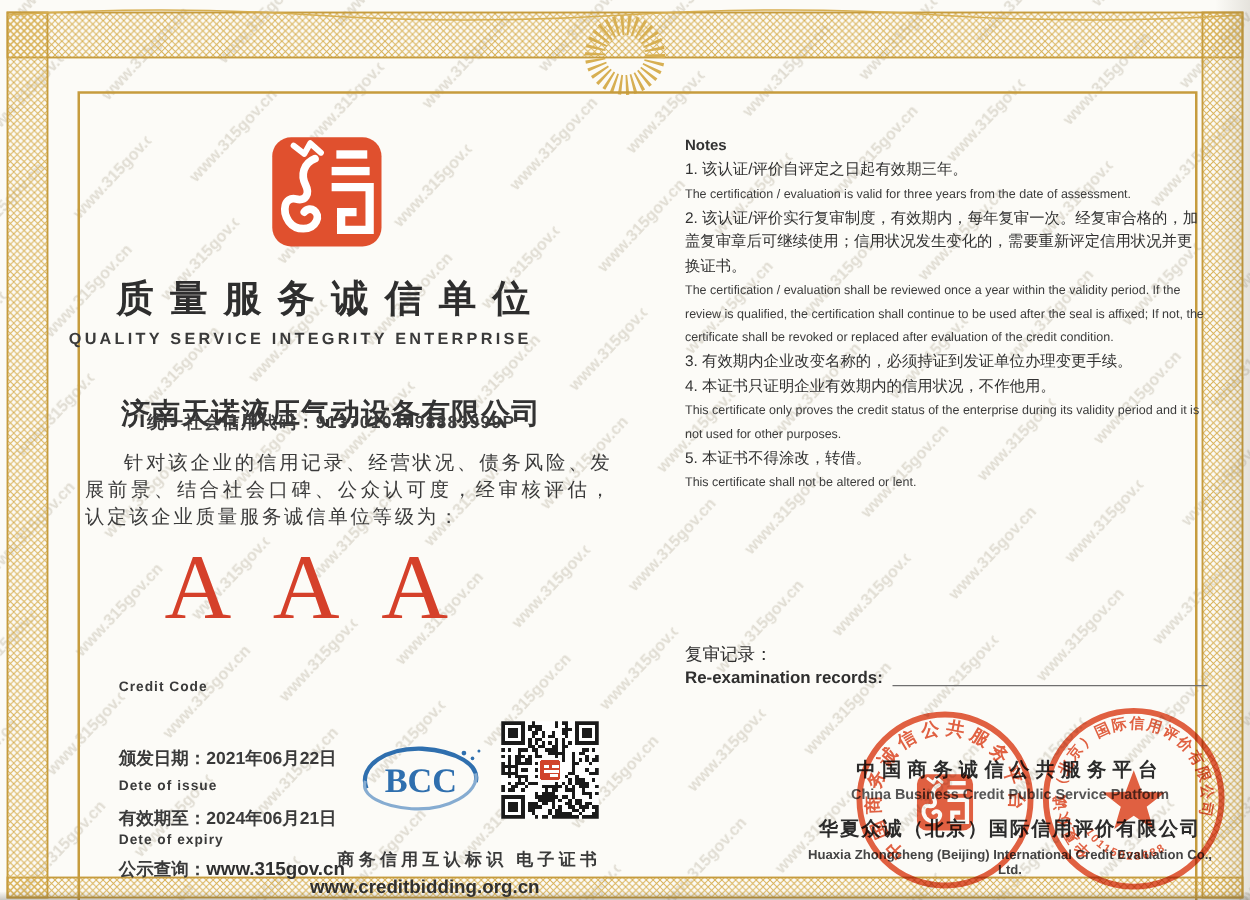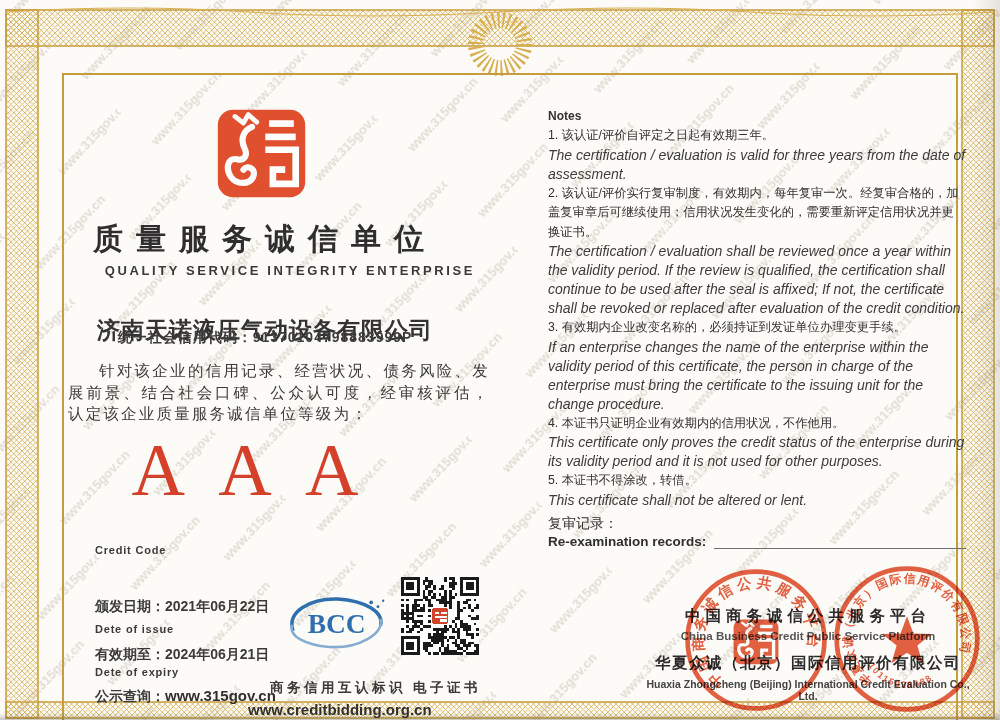--- a/index.html
+++ b/index.html
@@ -4,37 +4,37 @@
 <style>
   html,body{margin:0;padding:0;}
   body{width:1000px;height:720px;font-family:"Liberation Sans","DejaVu Sans",sans-serif;}
   .page{position:relative;width:1000px;height:720px;background:#FCFBF7;overflow:hidden;}
   .layer{position:absolute;inset:0;pointer-events:none;}
   .inner-frame{position:absolute;left:62px;top:73px;width:892px;height:660px;border:2px solid #C69C3E;}
   .abs{position:absolute;}
   
   .title-cn{left:55px;top:219px;width:420px;text-align:center;font-family:"Liberation Serif","DejaVu Serif",serif;
             font-size:30px;font-weight:bold;color:#2E2E2E;letter-spacing:13px;}
-  .title-en{left:55px;top:263px;width:420px;text-align:right;font-size:13px;font-weight:bold;color:#3A3A3A;letter-spacing:2.6px;}
+  .title-en{left:55px;top:263px;width:420px;text-align:left;font-size:13px;font-weight:bold;color:#3A3A3A;letter-spacing:2.6px;}
   .company{left:55px;top:289px;width:420px;text-align:center;font-size:23px;font-weight:bold;color:#333;letter-spacing:1px;margin-top:26px;}
   .uscc{left:55px;top:329px;width:420px;text-align:center;font-size:14px;font-weight:bold;color:#3d3d3d;letter-spacing:1px;}
   .para{left:68px;top:360px;width:422px;font-size:15.5px;color:#3b3b3b;line-height:21.5px;letter-spacing:2.2px;
         text-align:justify;text-indent:2em;}
   .rating{left:60px;top:428px;width:370px;text-align:center;font-family:"Liberation Serif","DejaVu Serif",serif;
           font-size:74px;font-weight:normal;color:#D5402A;letter-spacing:0.45em;text-indent:0.45em;}
   .f-label{font-size:14px;font-weight:bold;color:#3a3a3a;}
   .f-en{font-size:11px;font-weight:bold;color:#3a3a3a;letter-spacing:0.8px;}
   .f-url{font-size:15px;font-weight:bold;color:#2f2f2f;}
   .mark-caption{font-size:13.5px;font-weight:bold;color:#3a3a3a;letter-spacing:3.5px;}
   
   .notes{left:548px;top:95px;width:418px;color:#333;}
   .notes-h-cn{font-size:13px;font-weight:bold;line-height:20px;}
   .notes-h-en{font-size:12px;font-weight:bold;line-height:19px;margin-top:12px;}
   .note-cn{font-size:12.3px;line-height:19.5px;color:#313131;}
-  .note-en{font-size:14px;line-height:19px;color:#3c3c3c;font-style:italic;}
+  .note-en{font-size:10px;line-height:19px;color:#3c3c3c;}
   .review{left:548px;top:492px;width:418px;}
   .review-cn{font-size:14px;font-weight:normal;color:#2f2f2f;line-height:22px;margin-top:20px;}
   .review-row{display:flex;align-items:flex-start;gap:8px;}
   .review-en{font-size:13.5px;font-weight:bold;color:#2f2f2f;white-space:nowrap;}
   .review-line{flex:1;border-bottom:1.5px solid #6f6f6f;height:14px;}
   .platform{left:648px;top:606px;width:320px;text-align:center;}
   .platform-cn{font-size:15.5px;font-weight:bold;color:#2b2b2b;letter-spacing:5px;}
   .platform-en{font-size:11.5px;font-weight:bold;color:#555;margin-top:3px;}
   .issuer{left:636px;top:653px;width:344px;text-align:center;}
   .issuer-cn{font-size:15.5px;font-weight:bold;color:#2b2b2b;letter-spacing:1.5px;}
@@ -446,21 +446,20 @@
     </svg>
   <div class="abs mark-caption" style="left:413px;top:679px">电子证书</div>
 
   <div class="abs notes">
     <div class="notes-h-en">Notes</div>
     <div class="note-cn">1. 该认证/评价自评定之日起有效期三年。</div>
     <div class="note-en">The certification / evaluation is valid for three years from the date of assessment.</div>
     <div class="note-cn">2. 该认证/评价实行复审制度，有效期内，每年复审一次。经复审合格的，加盖复审章后可继续使用；信用状况发生变化的，需要重新评定信用状况并更换证书。</div>
     <div class="note-en">The certification / evaluation shall be reviewed once a year within the validity period. If the review is qualified, the certification shall continue to be used after the seal is affixed; If not, the certificate shall be revoked or replaced after evaluation of the credit condition.</div>
     <div class="note-cn">3. 有效期内企业改变名称的，必须持证到发证单位办理变更手续。</div>
-    <div class="note-en">If an enterprise changes the name of the enterprise within the validity period of this certificate, the person in charge of the enterprise must bring the certificate to the issuing unit for the change procedure.</div>
     <div class="note-cn">4. 本证书只证明企业有效期内的信用状况，不作他用。</div>
     <div class="note-en">This certificate only proves the credit status of the enterprise during its validity period and it is not used for other purposes.</div>
     <div class="note-cn">5. 本证书不得涂改，转借。</div>
     <div class="note-en">This certificate shall not be altered or lent.</div>
   </div>
 
   <div class="abs review">
     <div class="review-cn">复审记录：</div>
     <div class="review-row">
       <span class="review-en">Re-examination records:</span>

